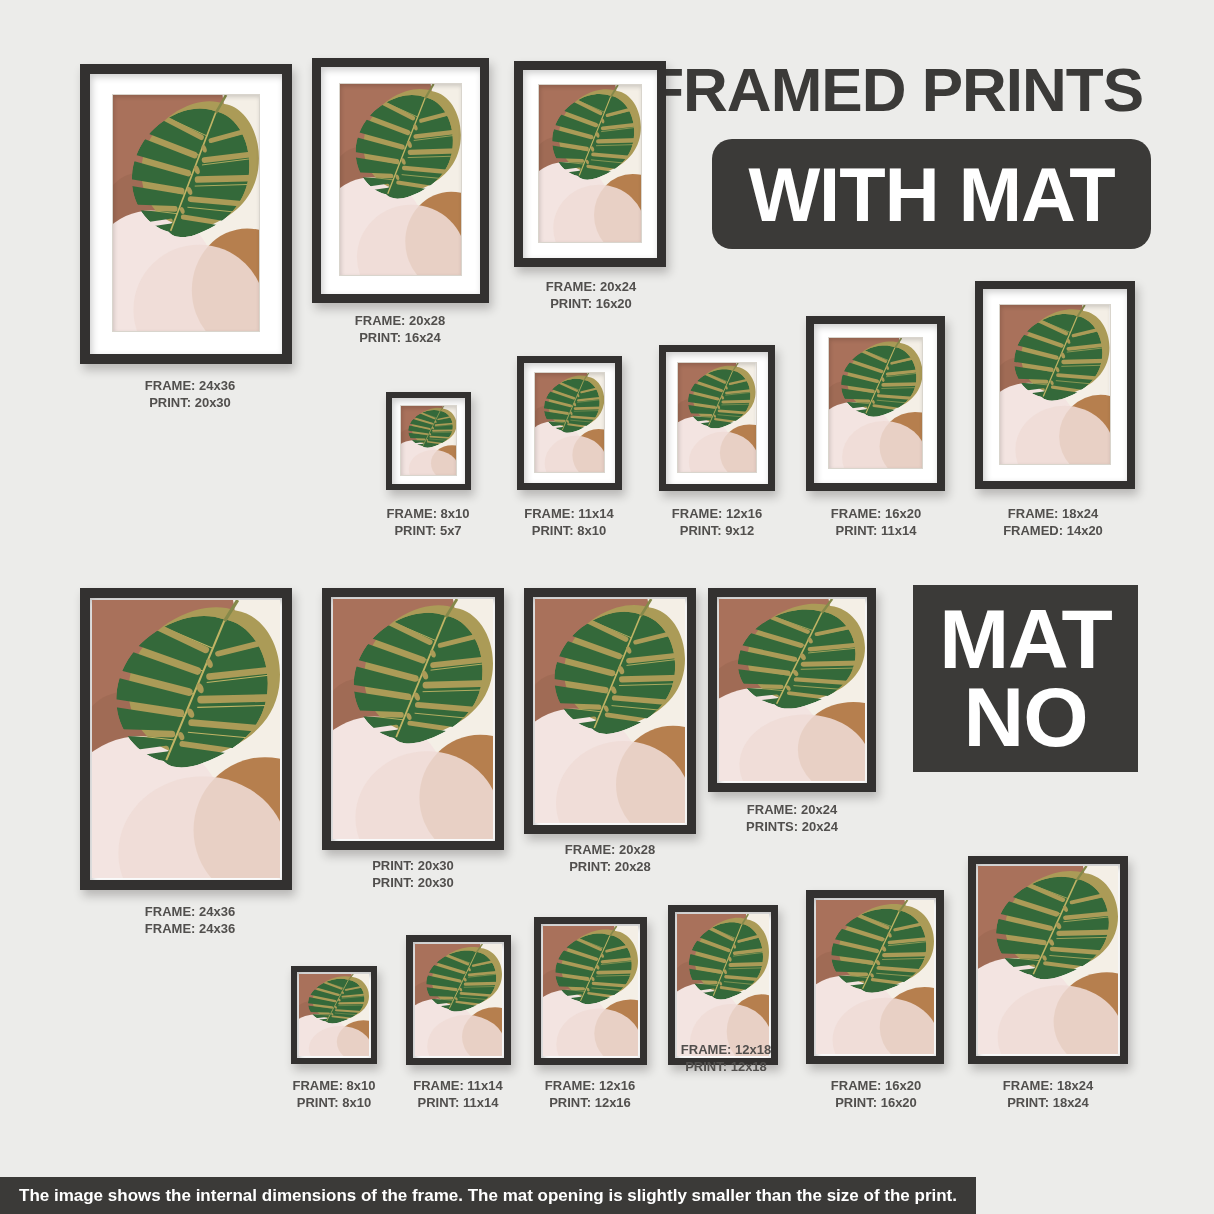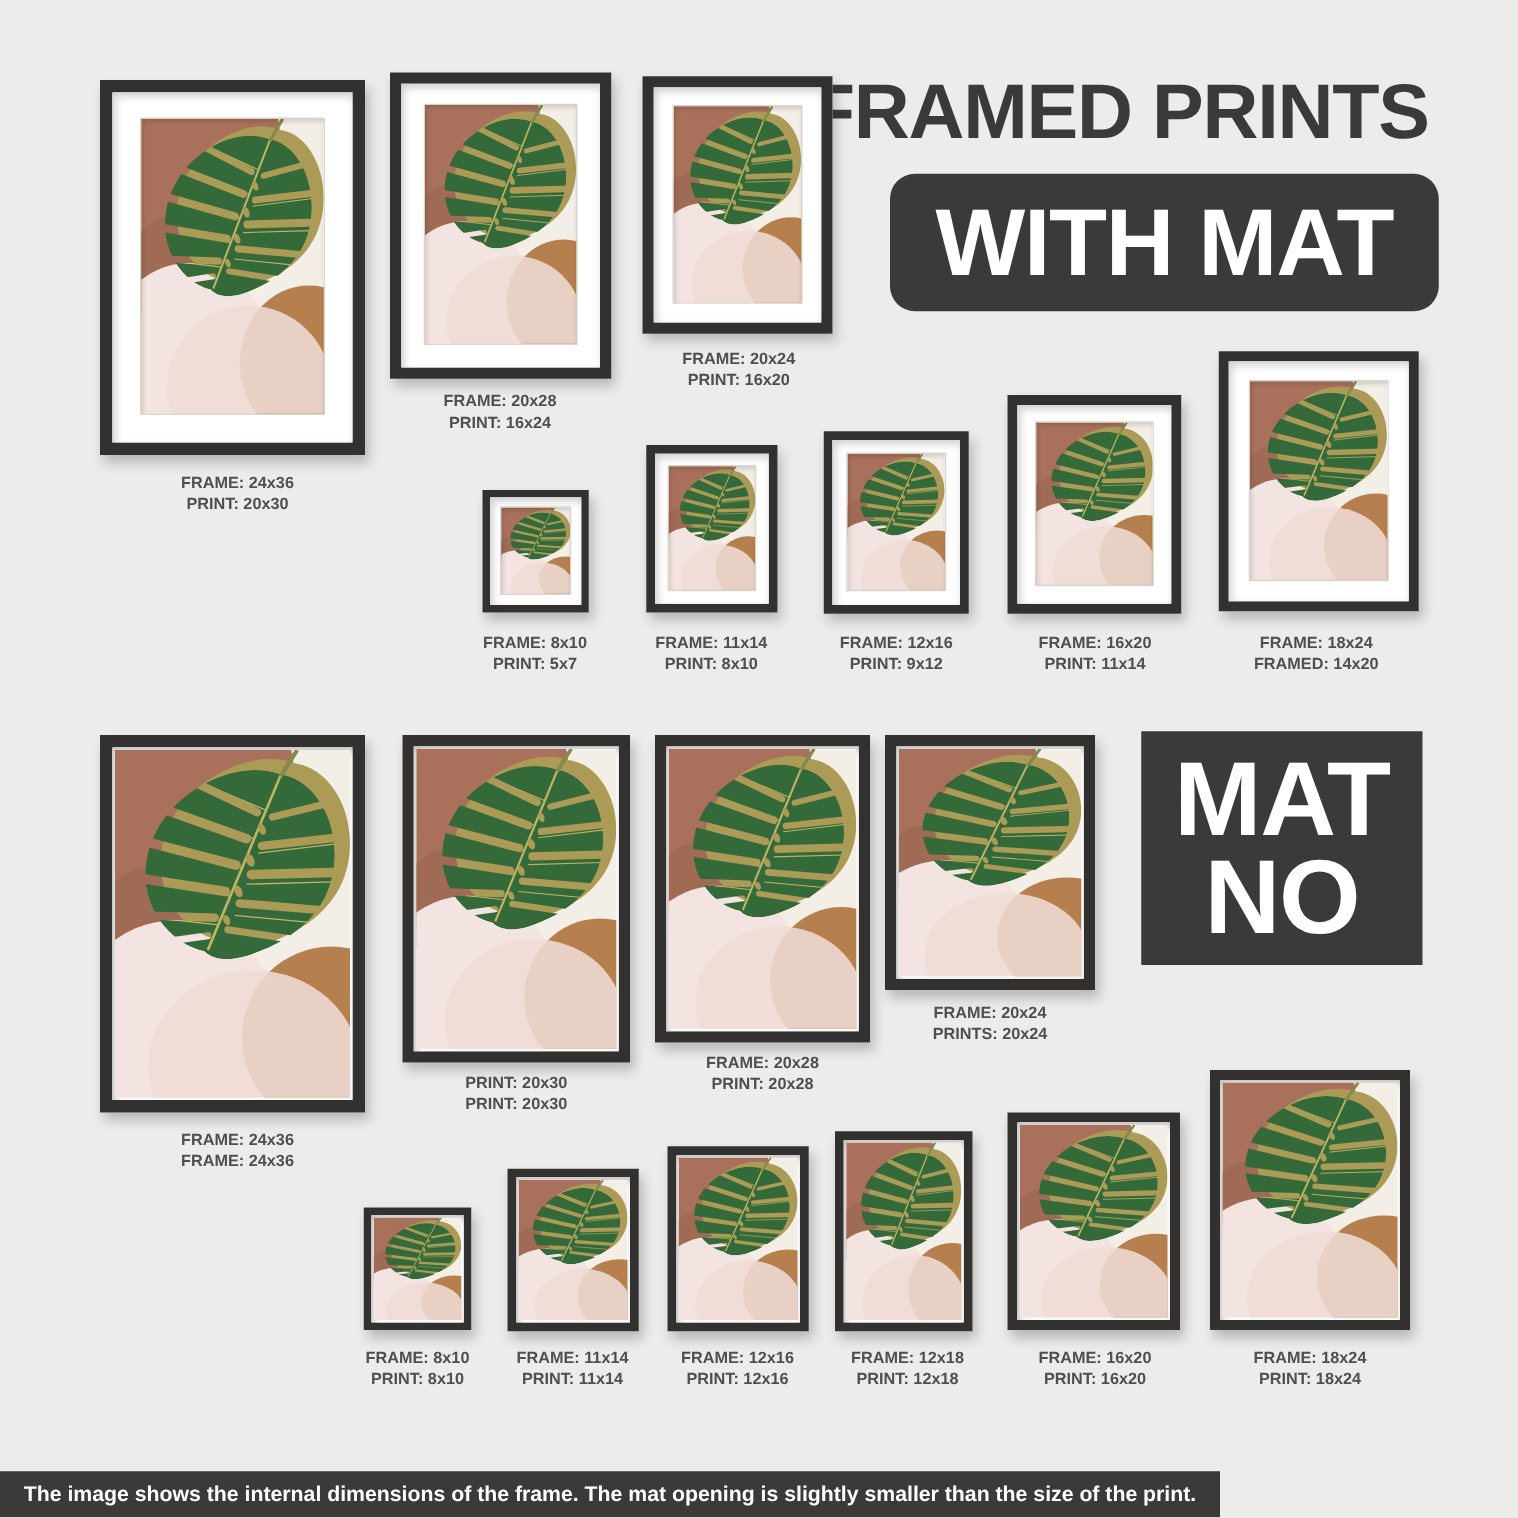--- a/index.html
+++ b/index.html
@@ -303,21 +303,21 @@
     <div>PRINT: 12x16</div>
   </div>
 
   <div class="frame no-mat" style="left:668px;top:905px;width:110px;height:160px;--bw:7px">
     <div class="mat">
       <svg class="art" viewBox="0 0 200 290" preserveAspectRatio="none">
           <use href="#artpaint"></use>
         </svg>
     </div>
   </div>
-  <div class="size-label" style="left:726px;top:1078px">
+  <div class="size-label" style="left:726px;top:1042px">
     <div>FRAME: 12x18</div>
     <div>PRINT: 12x18</div>
   </div>
 
   <div class="frame no-mat" style="left:806px;top:890px;width:138px;height:174px;--bw:8px">
     <div class="mat">
       <svg class="art" viewBox="0 0 200 290" preserveAspectRatio="none">
           <use href="#artpaint"></use>
         </svg>
     </div>

